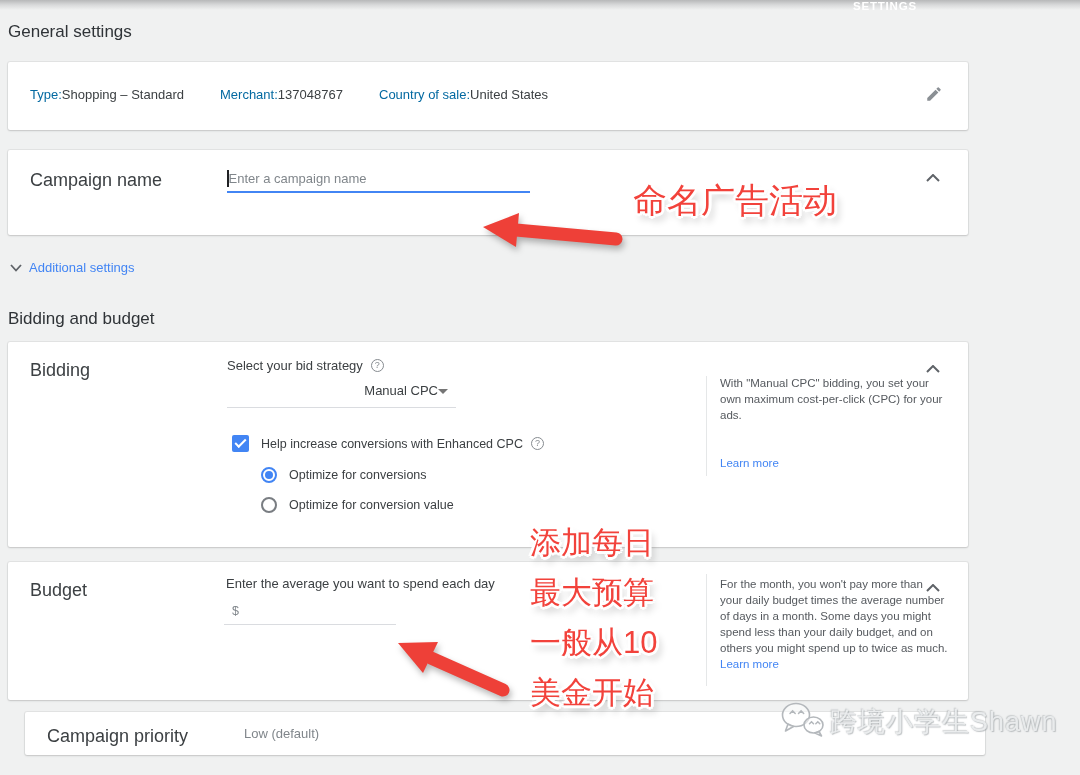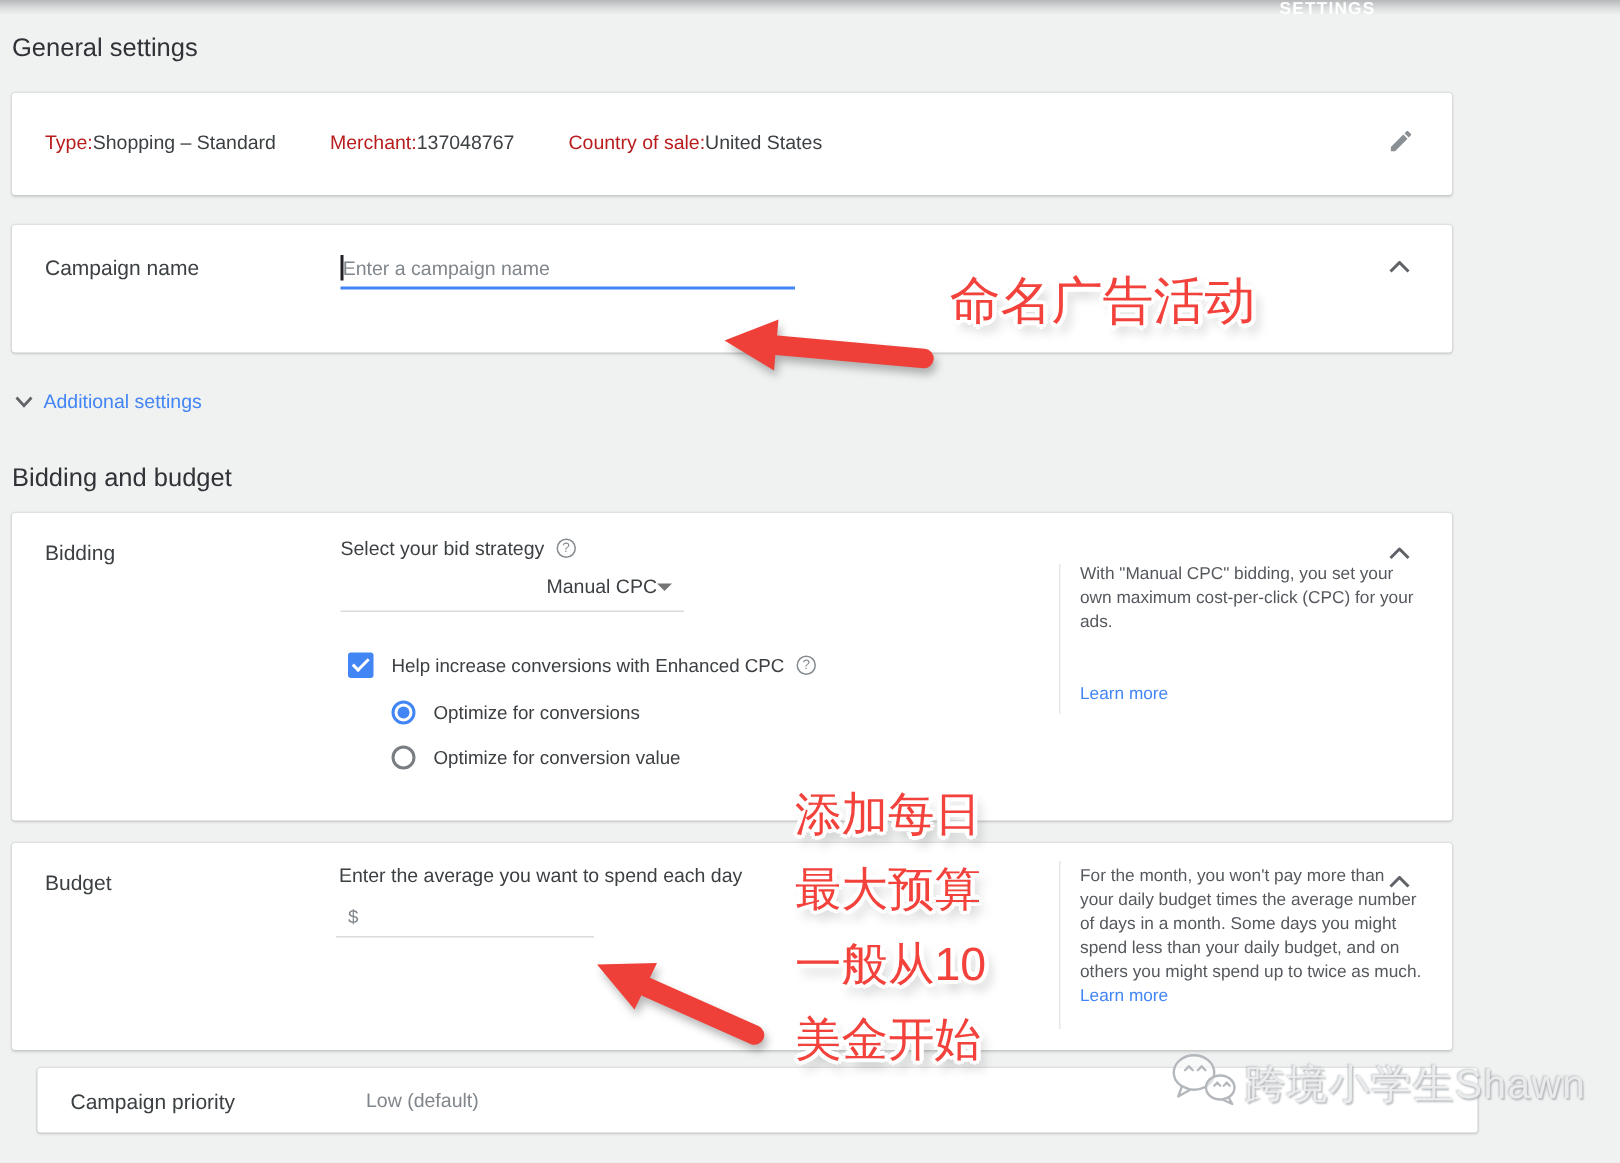--- a/index.html
+++ b/index.html
@@ -15,25 +15,25 @@
   .nav-label { position:absolute; left:853px; top:0px; color:#ffffff;
     font-weight:bold; font-size:11.5px; letter-spacing:0.8px; z-index:2; }
 
   .section-heading { position:absolute; left:8px; font-size:17px; color:#2f3337; }
 
   .card { position:absolute; left:8px; width:960px; background:#fff;
     border-radius:2px; box-shadow:0 0 0 1px rgba(0,0,0,0.05), 0 1px 2px rgba(60,64,67,0.18); }
 
   
   .sum-item { position:absolute; top:25px; font-size:13px; white-space:nowrap; }
-  .sum-item .k { color:#b91c1c; }
+  .sum-item .k { color:#0369a1; }
   .sum-item .v { color:#3c4043; margin-left:0; }
   .icon-btn { position:absolute; cursor:pointer; background:none; border:none; padding:0; }
 
-  .row-label { position:absolute; left:22px; font-size:14px; color:#3c4043; }
+  .row-label { position:absolute; left:22px; font-size:18px; color:#3c4043; }
   .chev-btn { position:absolute; left:916px; background:none; border:none; padding:2px; cursor:pointer; }
 
   
   .name-field { position:absolute; left:219px; top:15px; width:303px; height:28px;
     border-bottom:2px solid #4285f4; display:flex; align-items:center; }
   .name-field .caret { width:1.5px; height:17px; background:#202124; }
   .name-field input { border:none; outline:none; background:transparent; width:290px;
     font-family:"Liberation Sans", sans-serif; font-size:13px; color:#3c4043; }
   .name-field input::placeholder { color:#80868b; opacity:1; }
 

